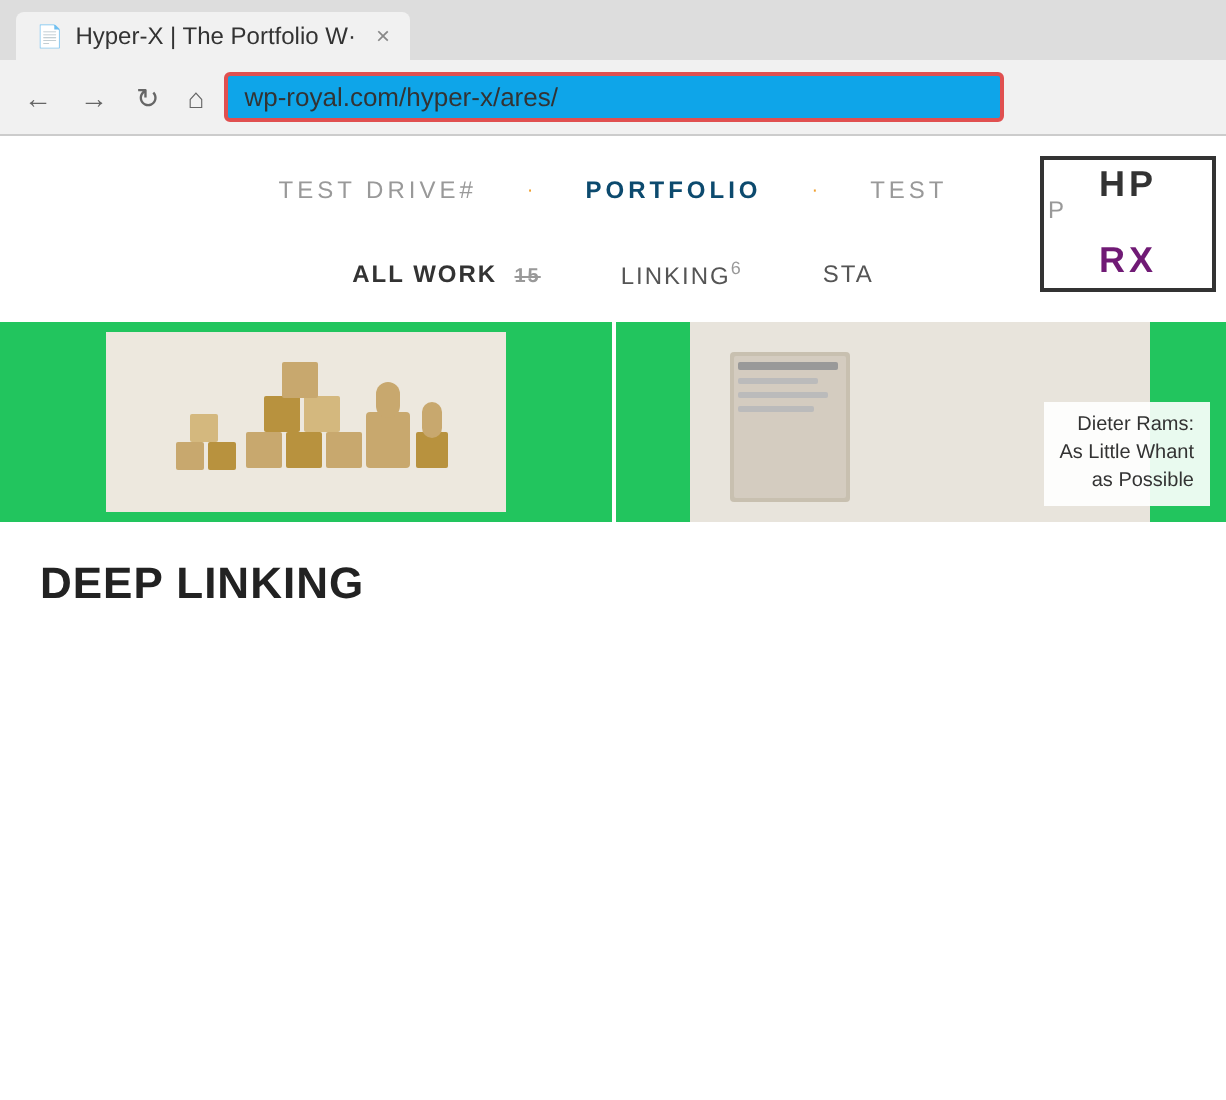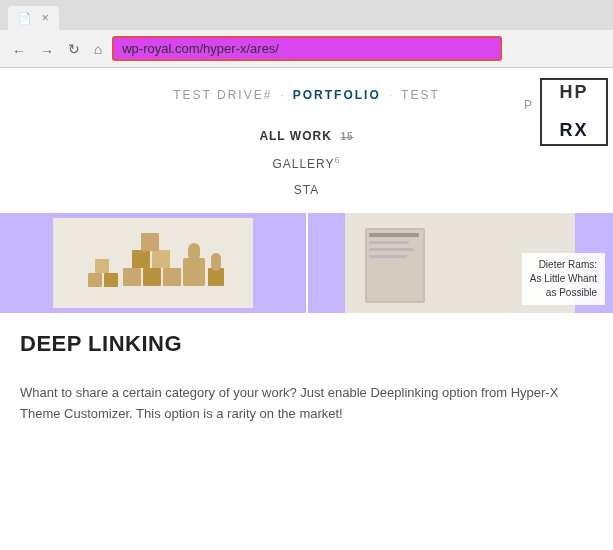--- a/index.html
+++ b/index.html
@@ -54,21 +54,21 @@
     .nav-btn {
       font-size: 14px;
       color: #666;
       cursor: pointer;
       padding: 2px 4px;
     }
     .url-box {
       flex: 1;
       border: 2px solid #e05050;
       border-radius: 3px;
-      background: #d946ef;
+      background: #0ea5e9;
       padding: 3px 8px;
       font-size: 13px;
       color: #333;
       max-width: 390px;
     }
     .home-btn {
       font-size: 14px;
       color: #666;
       cursor: pointer;
     }
@@ -85,21 +85,21 @@
     .site-nav {
       display: flex;
       align-items: center;
       justify-content: center;
       padding: 20px 0 15px;
       position: relative;
     }
     .nav-links {
       display: flex;
       align-items: center;
-      gap: 8px;
+      gap: 25px;
       font-size: 12px;
       letter-spacing: 1px;
       color: #999;
     }
     .nav-dot {
       color: #f0a030;
       font-size: 10px;
     }
     .nav-link-active {
       color: #0c4a6e;
@@ -110,60 +110,59 @@
     .nav-link {
       color: #999;
       letter-spacing: 2px;
       font-size: 12px;
     }
     .logo-box {
       position: absolute;
       right: 5px;
       top: 10px;
       border: 2px solid #333;
-      width: 68px;
+      width: 88px;
       height: 68px;
       display: flex;
       flex-direction: column;
       align-items: center;
       justify-content: center;
       line-height: 1.2;
       gap: 16px;
     }
     .logo-top {
       font-size: 18px;
       font-weight: bold;
       letter-spacing: 2px;
       color: #333;
     }
     .logo-bottom {
       font-size: 18px;
       font-weight: bold;
       letter-spacing: 2px;
-      color: #0f172a;
+      color: #701a75;
     }
     .nav-extra {
       position: absolute;
       right: 80px;
       top: 30px;
       font-size: 12px;
       color: #999;
       letter-spacing: 1px;
     }
 
     
     .filter-tabs {
       display: flex;
       align-items: center;
       justify-content: center;
       padding: 8px 0 12px;
-      gap: 4px;
+      gap: 16px;
       font-size: 12px;
       letter-spacing: 1px;
-      flex-direction: column;
     }
     .filter-tab {
       padding: 4px 12px;
       color: #555;
       font-size: 12px;
       letter-spacing: 1px;
       cursor: pointer;
       position: relative;
     }
     .filter-tab.active {
@@ -182,21 +181,21 @@
 
     
     .portfolio-grid {
       display: flex;
       gap: 0;
       padding: 0;
       height: 100px;
     }
     .portfolio-item {
       flex: 1;
-      background: #c4b5fd;
+      background: #22c55e;
       overflow: hidden;
       position: relative;
       display: flex;
       align-items: center;
       justify-content: center;
       margin-right: 2px;
     }
     .portfolio-item:last-child {
       margin-right: 0;
     }
@@ -222,36 +221,37 @@
     }
 
     
     .description {
       padding: 18px 20px;
     }
     .description h2 {
       font-size: 22px;
       font-weight: 900;
       color: #222;
-      margin-bottom: 26px;
+      margin-bottom: 1px;
       letter-spacing: 0.5px;
     }
     .description p {
       font-size: 13px;
       color: #555;
       line-height: 1.6;
     }
   </style>
 </head>
 <body>
 
 <div class="browser-chrome">
   <div class="tab-bar">
     <div class="tab">
       <span class="tab-icon">📄</span>
+      <span class="tab-title">Hyper-X | The Portfolio W·</span>
       <span class="tab-close">×</span>
     </div>
   </div>
   <div class="address-bar">
     <span class="nav-btn">←</span>
     <span class="nav-btn">→</span>
     <span class="nav-btn">↻</span>
     <span class="nav-btn home-btn">⌂</span>
     <div class="url-box">wp-royal.com/hyper-x/ares/</div>
   </div>
@@ -273,21 +273,21 @@
     </div>
     <span class="nav-extra">P</span>
   </div>
 
   <div class="filter-tabs">
     <span class="filter-tab active">
       <span>ALL WORK</span>
       &nbsp;<span class="strikethrough">15</span>
     </span>
     <span class="filter-tab">
-      <span>GALLERY</span><sup>6</sup>
+      <span>LINKING</span><sup>6</sup>
     </span>
     <span class="filter-tab">
       <span>STA</span>
     </span>
   </div>
 
   <div class="portfolio-grid">
 
     <div class="portfolio-item">
       <div class="portfolio-item-img">
@@ -330,16 +330,15 @@
       <div class="item-overlay">
         <div>Dieter Rams:</div>
         <div>As Little Whant</div>
         <div>as Possible</div>
       </div>
     </div>
   </div>
 
   <div class="description">
     <h2>DEEP LINKING</h2>
-    <p>Whant to share a certain category of your work? Just enable Deeplinking option from Hyper-X Theme Customizer. This option is a rarity on the market!</p>
   </div>
 
 </div>
 
 </body></html>

